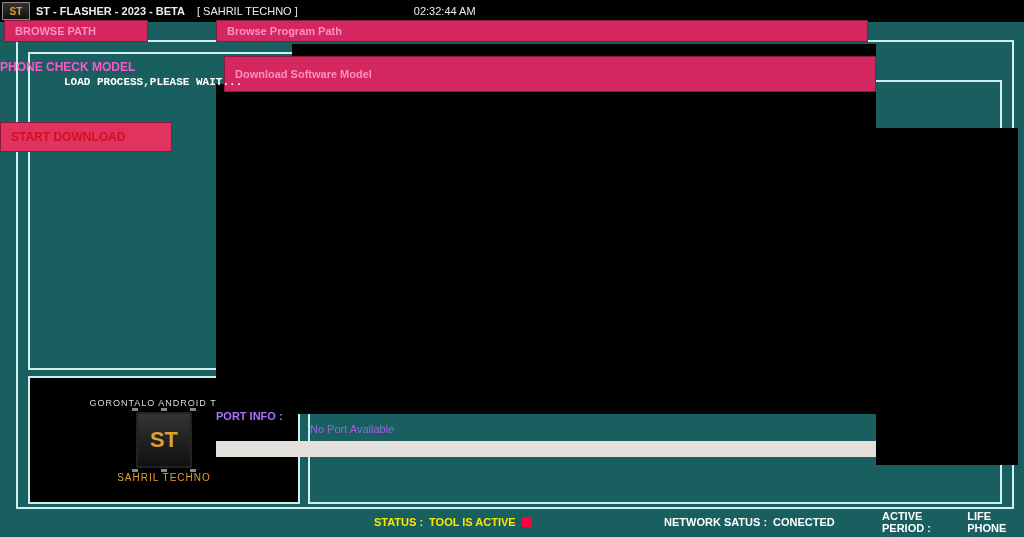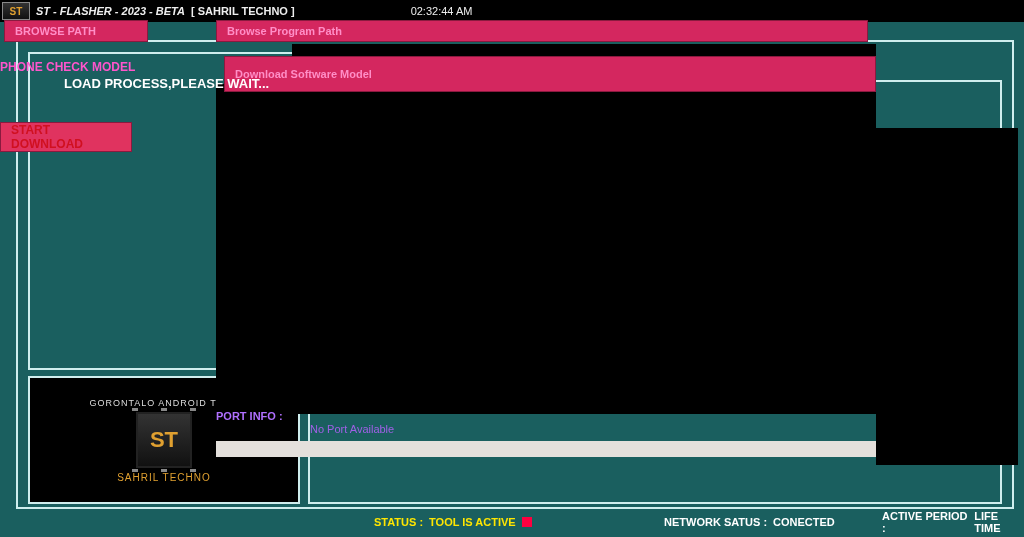--- a/index.html
+++ b/index.html
@@ -25,22 +25,22 @@
     z-index: 5;
   }
   .logo-box {
     width: 28px; height: 18px;
     background: linear-gradient(#333,#111);
     border: 1px solid #888;
     display: flex; align-items: center; justify-content: center;
     color: #e0a030; font-weight: bold; font-size: 10px;
     margin-right: 6px;
   }
-  .title-prod { color: #eee; font-weight: bold; font-style: italic; }
-  .title-brand { color: #eee; font-weight: bold; margin-left: 6px; }
+  .title-prod { color: #eee; font-weight: bold; }
+  .title-brand { color: #eee; font-weight: normal; margin-left: 12px; }
   .title-time { color: #eee; margin-left: 116px; }
   .titlebar-buttons {
     position: absolute; top: 0; right: 2px;
     display: flex; gap: 4px; height: 22px; align-items: flex-start;
     padding-top: 2px;
   }
   .tb-btn {
     height: 18px; padding: 0 10px;
     border: 1px solid #000;
     font-size: 10px; font-weight: bold;
@@ -116,31 +116,32 @@
     border: 1px solid #8a1a3f;
     font-size: 11px; font-weight: bold;
     display:flex; align-items:center;
     padding: 1px 10px;
     cursor:pointer;
     z-index: 20;
   }
   .browse-path-btn { top: 20px; left: 4px; width: 144px; height: 22px; color:#ff8ec7; }
   .browse-prog-btn { top: 20px; left: 216px; width: 652px; height: 22px; color:#ff8ec7; }
   .download-sw-btn { top: 56px; left: 224px; width: 652px; height: 36px; color:#ff8ec7; }
-  .start-dl-btn    { top: 122px; left: 0; width: 132px; height: 30px; color:#d01020; background:#e0335f; font-size:12px;}
+  .start-dl-btn    { top: 122px; left: 0; width: 172px; height: 30px; color:#d01020; background:#e0335f; font-size:12px;}
   
   .phone-check-lbl {
     position:absolute; top:60px; left:0;
     color:#ff55cc; font-weight:bold; font-size:12px;
     z-index:20;
   }
   .load-process-lbl {
     position:absolute; top:76px; left:64px;
-    color:#fff; font-weight:bold; font-size:13px;
+    color:#fff; font-weight:bold; font-size:11px;
     z-index:20;
+    font-family:Liberation Mono, monospace;
   }
   
   .console-area {
     position:absolute;
     top:44px; left:292px;
     width:584px; height:370px;
     background:#000;
     z-index:10;
   }
   .console-area2 {
@@ -243,15 +244,15 @@
     <span class="status-label">STATUS  :</span>
     <span class="status-val-active">TOOL IS ACTIVE</span>
     <span class="status-dot"></span>
   </div>
   <div class="status-item sb2">
     <span>NETWORK SATUS  :</span>
     <span>CONECTED</span>
   </div>
   <div class="status-item sb3">
     <span>ACTIVE PERIOD  :</span>
-    <span>LIFE TIME</span>
+    <span>LIFE PHONE</span>
   </div>
 </div>
 
 </body></html>

